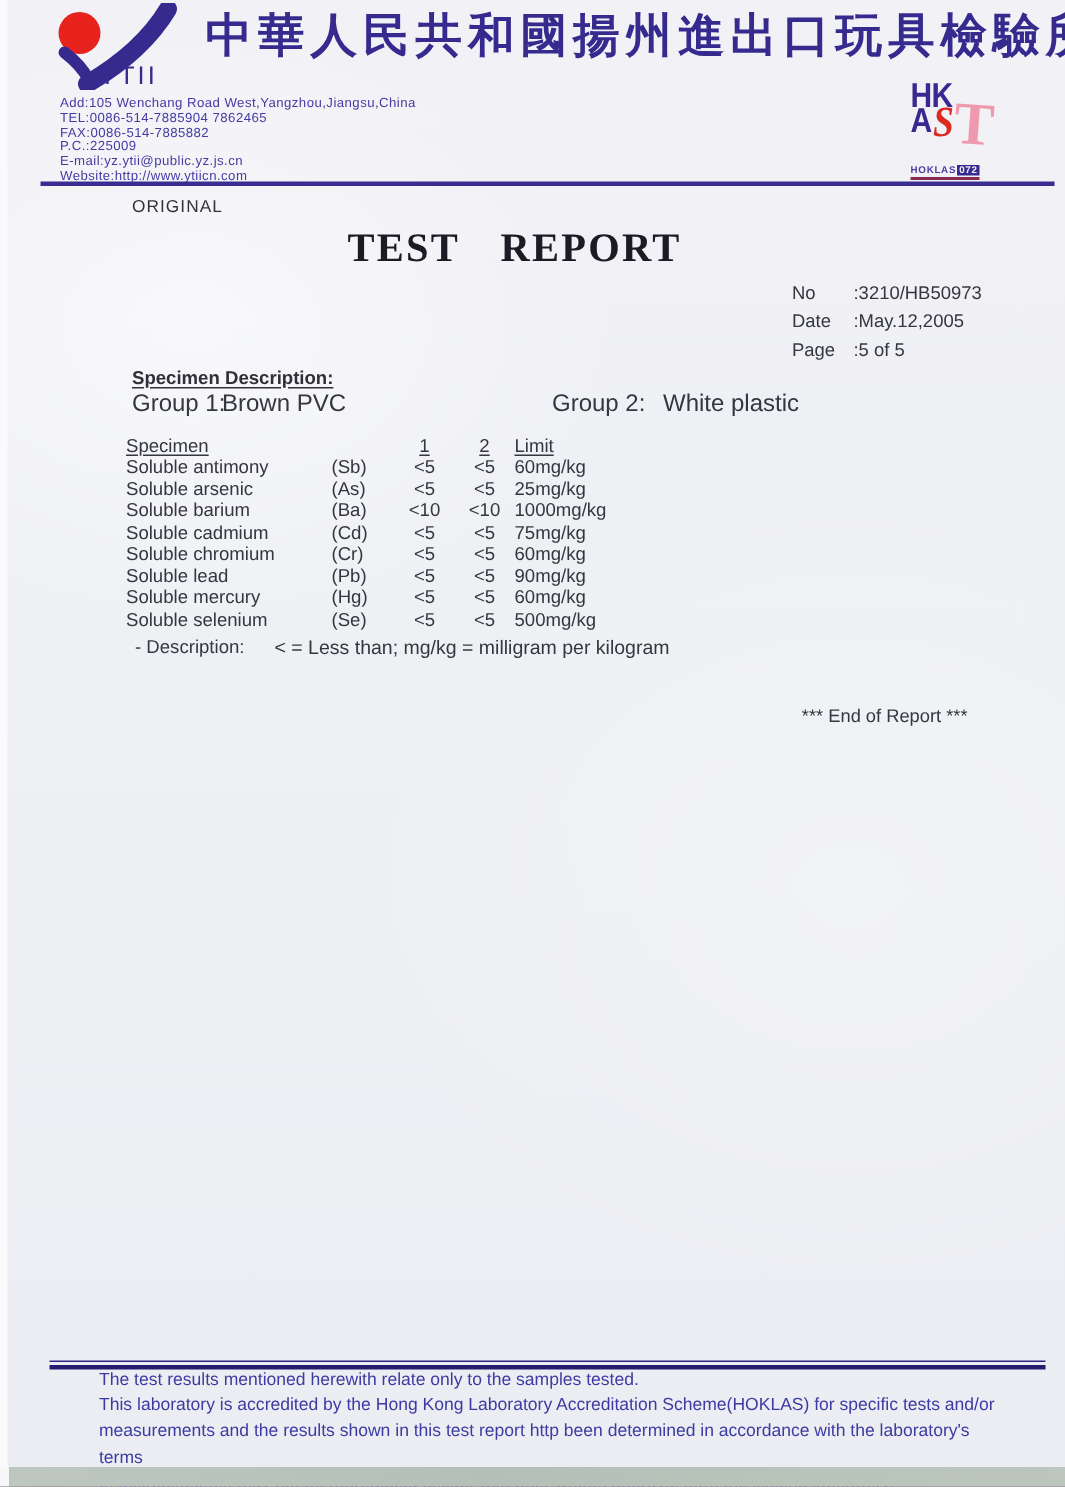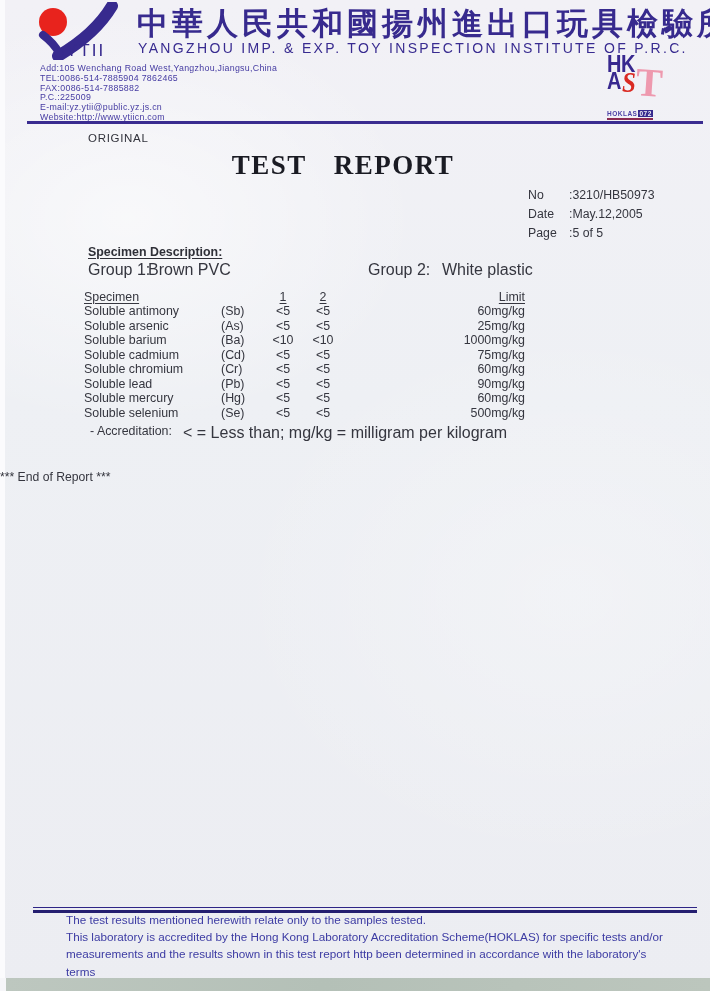--- a/index.html
+++ b/index.html
@@ -51,26 +51,26 @@
 
   .spec-title { left:88px; top:245px; font-size:12.4px; font-weight:bold; color:#2f3038;
     text-decoration:underline; text-underline-offset:2px; }
   .gtxt { top:260.5px; font-size:16px; color:#35363f; }
   .g1l { left:88px; } .g1v { left:148px; } .g2l { left:368px; } .g2v { left:442px; }
 
   .rtable { left:84px; top:290px; width:441px; color:#35363f; }
   .rt-row { display:grid; grid-template-columns:137px 42px 40px 40px 1fr; height:14.45px; }
   .rt-row .c { font-size:12.4px; line-height:14.45px; white-space:nowrap; }
   .rt-row .mid { text-align:center; }
-  .rt-row .lim { text-align:right; }
+  .rt-row .lim { }
   .u { text-decoration:underline; text-underline-offset:2px; }
 
   .abbr-lbl { left:90px; top:424px; font-size:12.4px; color:#35363f; }
-  .abbr-txt { left:183px; top:424px; font-size:16px; color:#35363f; }
-  .end-report { left:0; top:470px; width:645px; text-align:left; font-size:12.2px; color:#35363f; }
+  .abbr-txt { left:183px; top:424px; font-size:13px; color:#35363f; }
+  .end-report { left:0; top:470px; width:645px; text-align:right; font-size:12.2px; color:#35363f; }
 
   
   .foot-rule-thin  { left:33px; top:906.5px; width:664px; height:1.2px; background:#2e2586; }
   .foot-rule-thick { left:33px; top:909.5px; width:664px; height:3px; background:#241e70; }
   .footer-text { left:66px; top:911px; width:600px; font-size:11.7px; line-height:17.2px;
     color:#3c3ba3; }
 </style>
 </head>
 <body>
 
@@ -79,21 +79,20 @@
   <div class="abs scan-edge-left"></div>
 
   <svg class="abs logo-svg" width="120" height="58" viewBox="0 0 120 58">
     <circle cx="27" cy="20" r="14" fill="#e8231d"></circle>
     <path d="M 86 4 C 74 24 56 40 32 54" fill="none" stroke="#372a8e" stroke-width="12" stroke-linecap="round"></path>
     <path d="M 17 33 C 25 39 30 45 33 51" fill="none" stroke="#372a8e" stroke-width="8" stroke-linecap="round"></path>
   </svg>
   <div class="abs logo-text">YTII</div>
 
   <div class="abs title-cn">中華人民共和國揚州進出口玩具檢驗所</div>
-  <div class="abs title-en">YANGZHOU IMP. &amp; EXP. TOY INSPECTION INSTITUTE OF P.R.C.</div>
 
   <div class="abs contact">
     <div>Add:105 Wenchang Road West,Yangzhou,Jiangsu,China</div>
     <div>TEL:0086-514-7885904 7862465</div>
     <div>FAX:0086-514-7885882</div>
     <div>P.C.:225009</div>
     <div>E-mail:yz.ytii@public.yz.js.cn</div>
     <div>Website:http://www.ytiicn.com</div>
   </div>
 
@@ -183,21 +182,21 @@
     </div>
     <div class="rt-row">
       <div class="c">Soluble selenium</div>
       <div class="c">(Se)</div>
       <div class="c mid">&lt;5</div>
       <div class="c mid">&lt;5</div>
       <div class="c lim">500mg/kg</div>
     </div>
   </div>
 
-  <span class="abs abbr-lbl">- Accreditation:</span>
+  <span class="abs abbr-lbl">- Description:</span>
   <span class="abs abbr-txt">&lt; = Less than; mg/kg = milligram per kilogram</span>
 
   <div class="abs end-report">*** End of Report ***</div>
 
   <div class="abs foot-rule-thin"></div>
   <div class="abs foot-rule-thick"></div>
 
   <div class="abs footer-text">
     <div>The test results mentioned herewith relate only to the samples tested.</div>
     <div>This laboratory is accredited by the Hong Kong Laboratory Accreditation Scheme(HOKLAS) for specific tests and/or</div>

